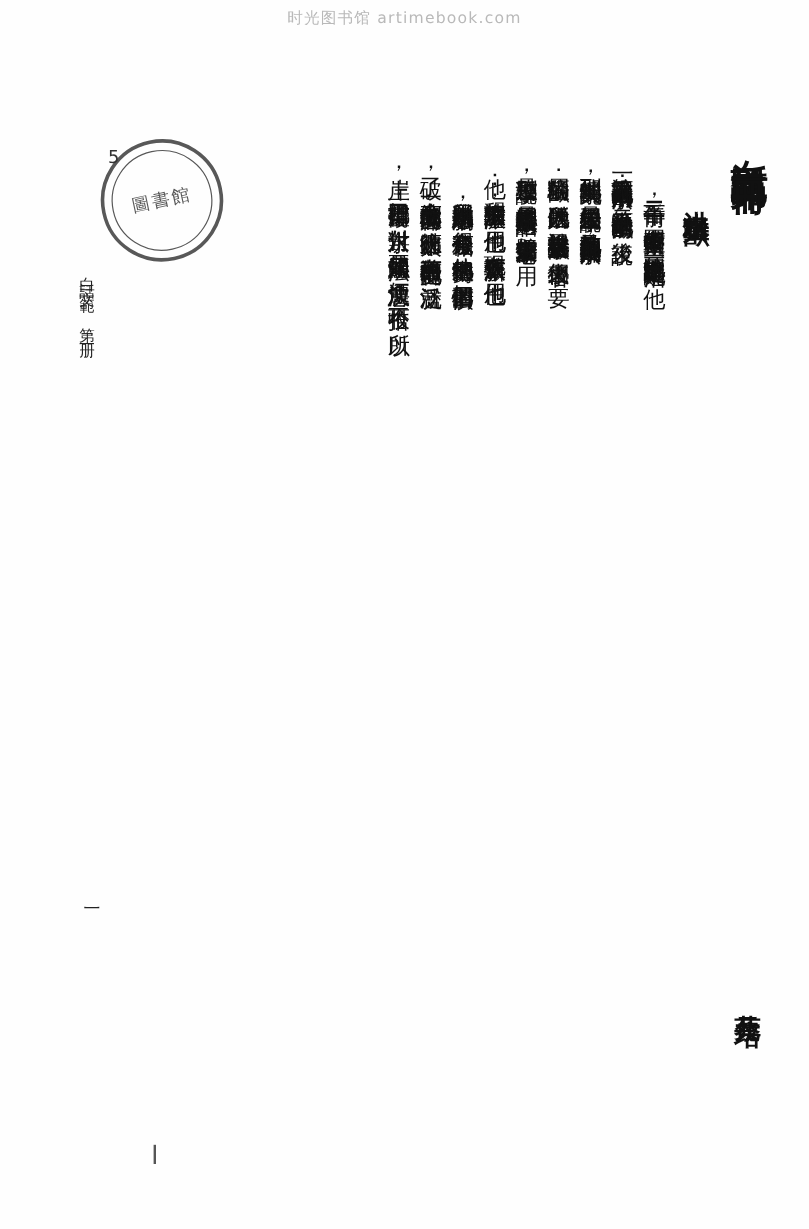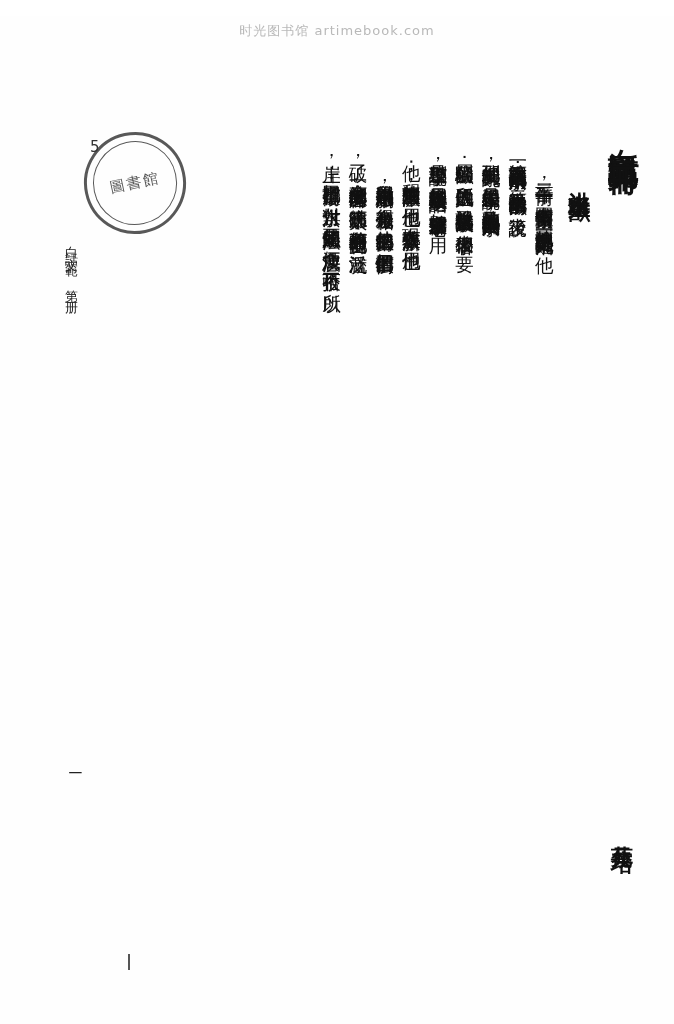--- a/index.html
+++ b/index.html
@@ -13,21 +13,20 @@
     position: relative;
     font-family: "DejaVu Serif", "Liberation Serif", serif;
     color: #111;
     overflow: hidden;
   }
 
   .page {
     position: absolute;
     inset: 0;
     background: #fefefe;
-    margin-top: 16px;
   }
 
   
   .watermark {
     position: absolute;
     top: 6px;
     left: 0;
     width: 100%;
     text-align: center;
     font-size: 13px;

